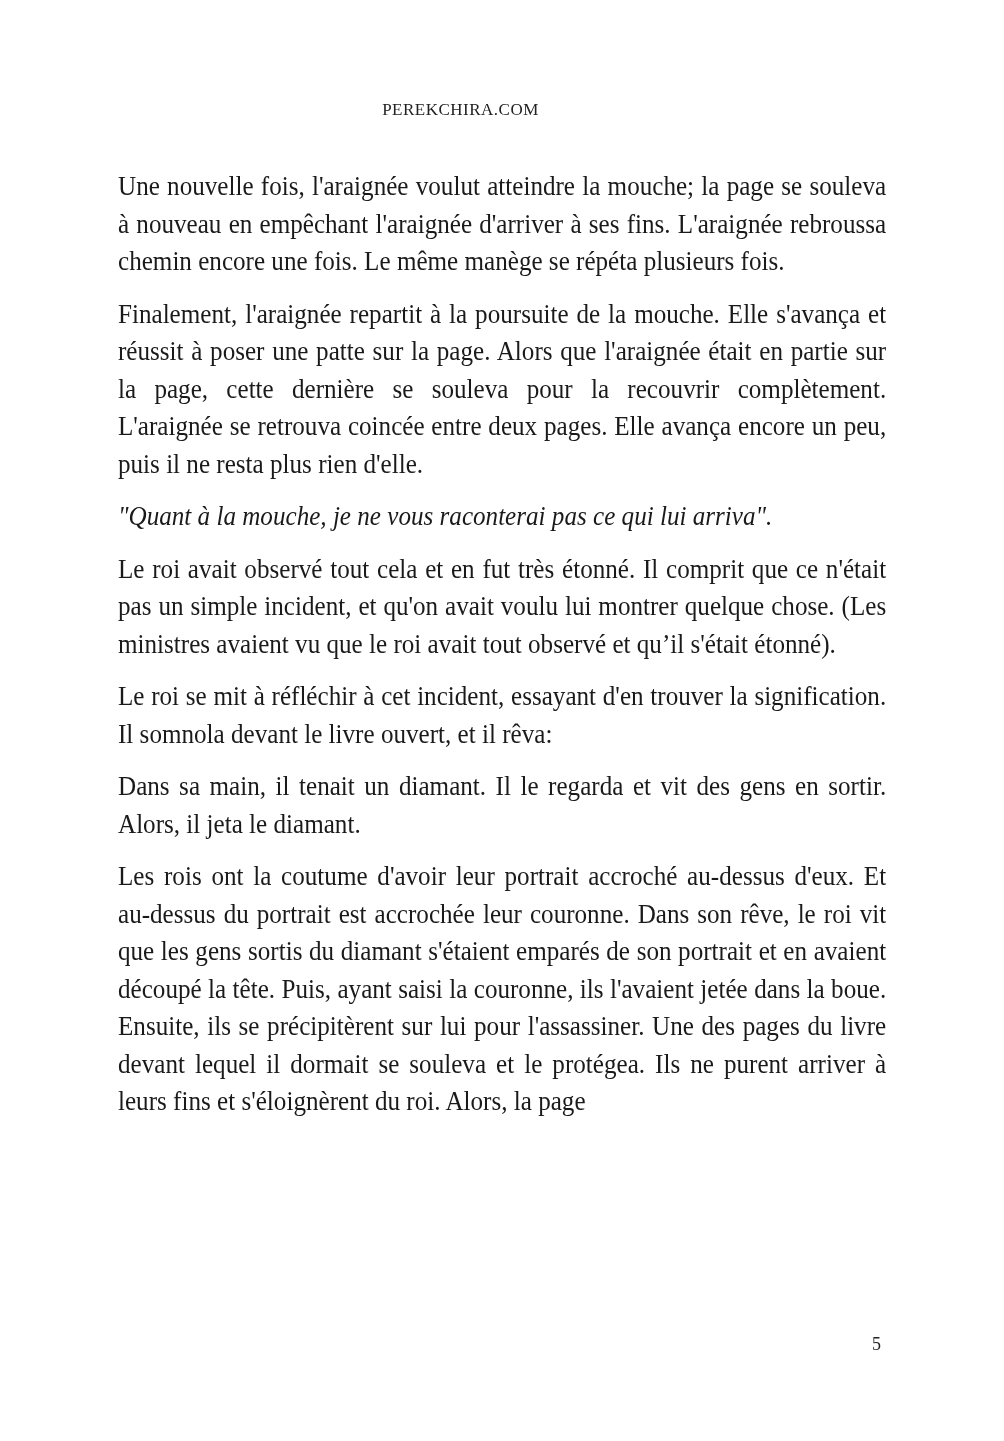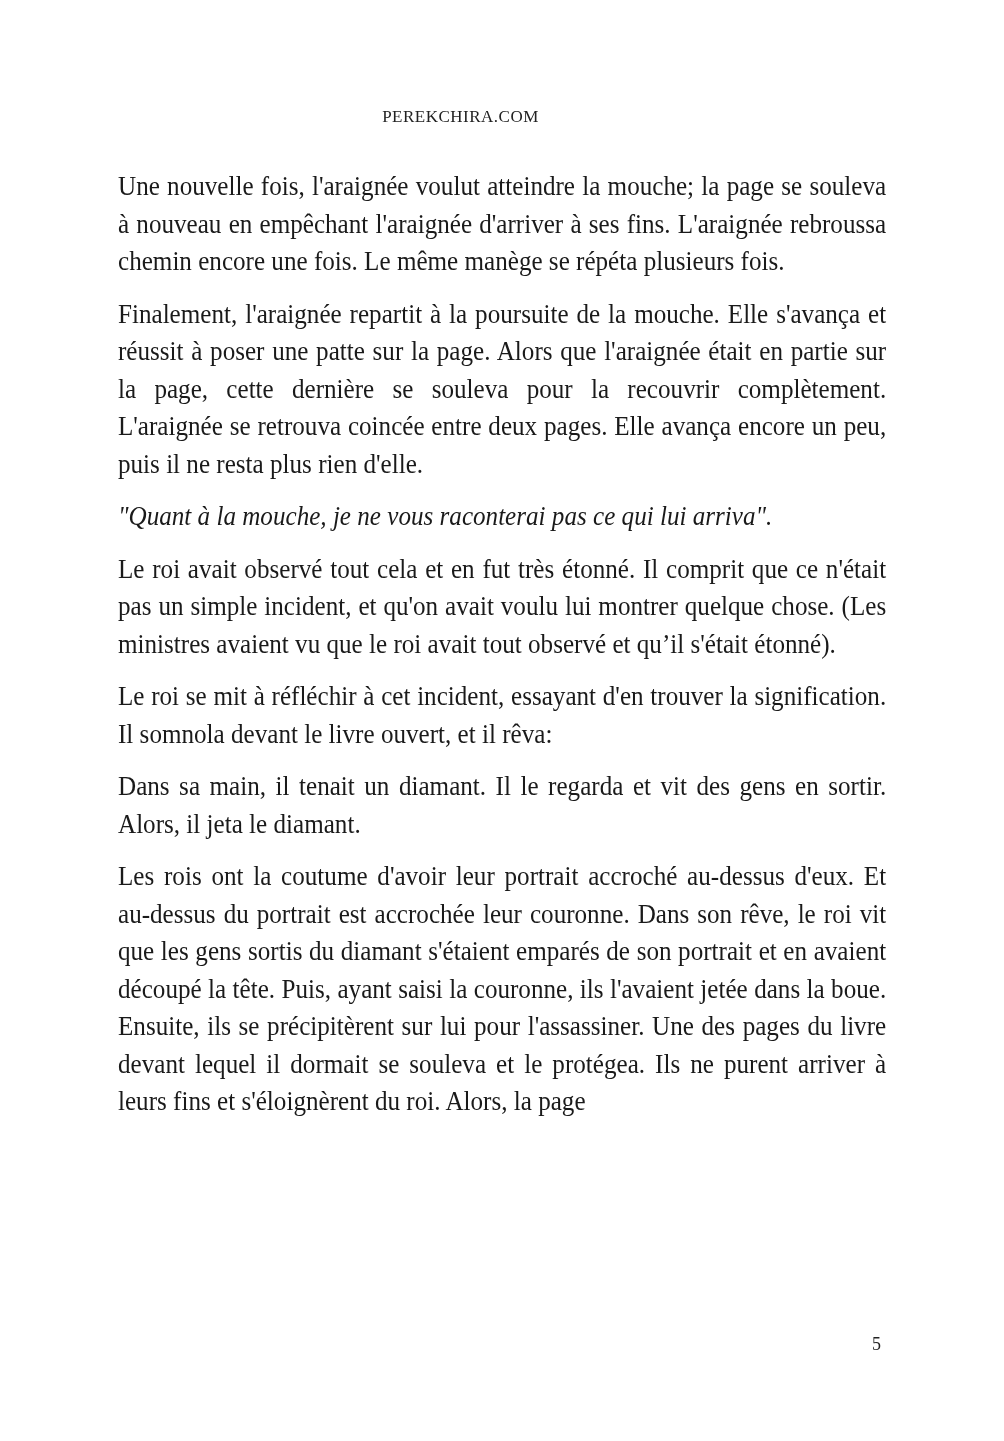--- a/index.html
+++ b/index.html
@@ -10,21 +10,21 @@
     body {
       width: 1004px;
       height: 1441px;
       position: relative;
       overflow: hidden;
       color: #1a1a1a;
       font-family: "Liberation Serif", "DejaVu Serif", serif;
     }
     .header {
       position: absolute;
-      top: 107px;
+      top: 100px;
       left: 0;
       width: 921px;
       text-align: center;
       font-size: 17px;
       letter-spacing: 0.5px;
       color: #222;
     }
     .body-text {
       position: absolute;
       top: 168px;

